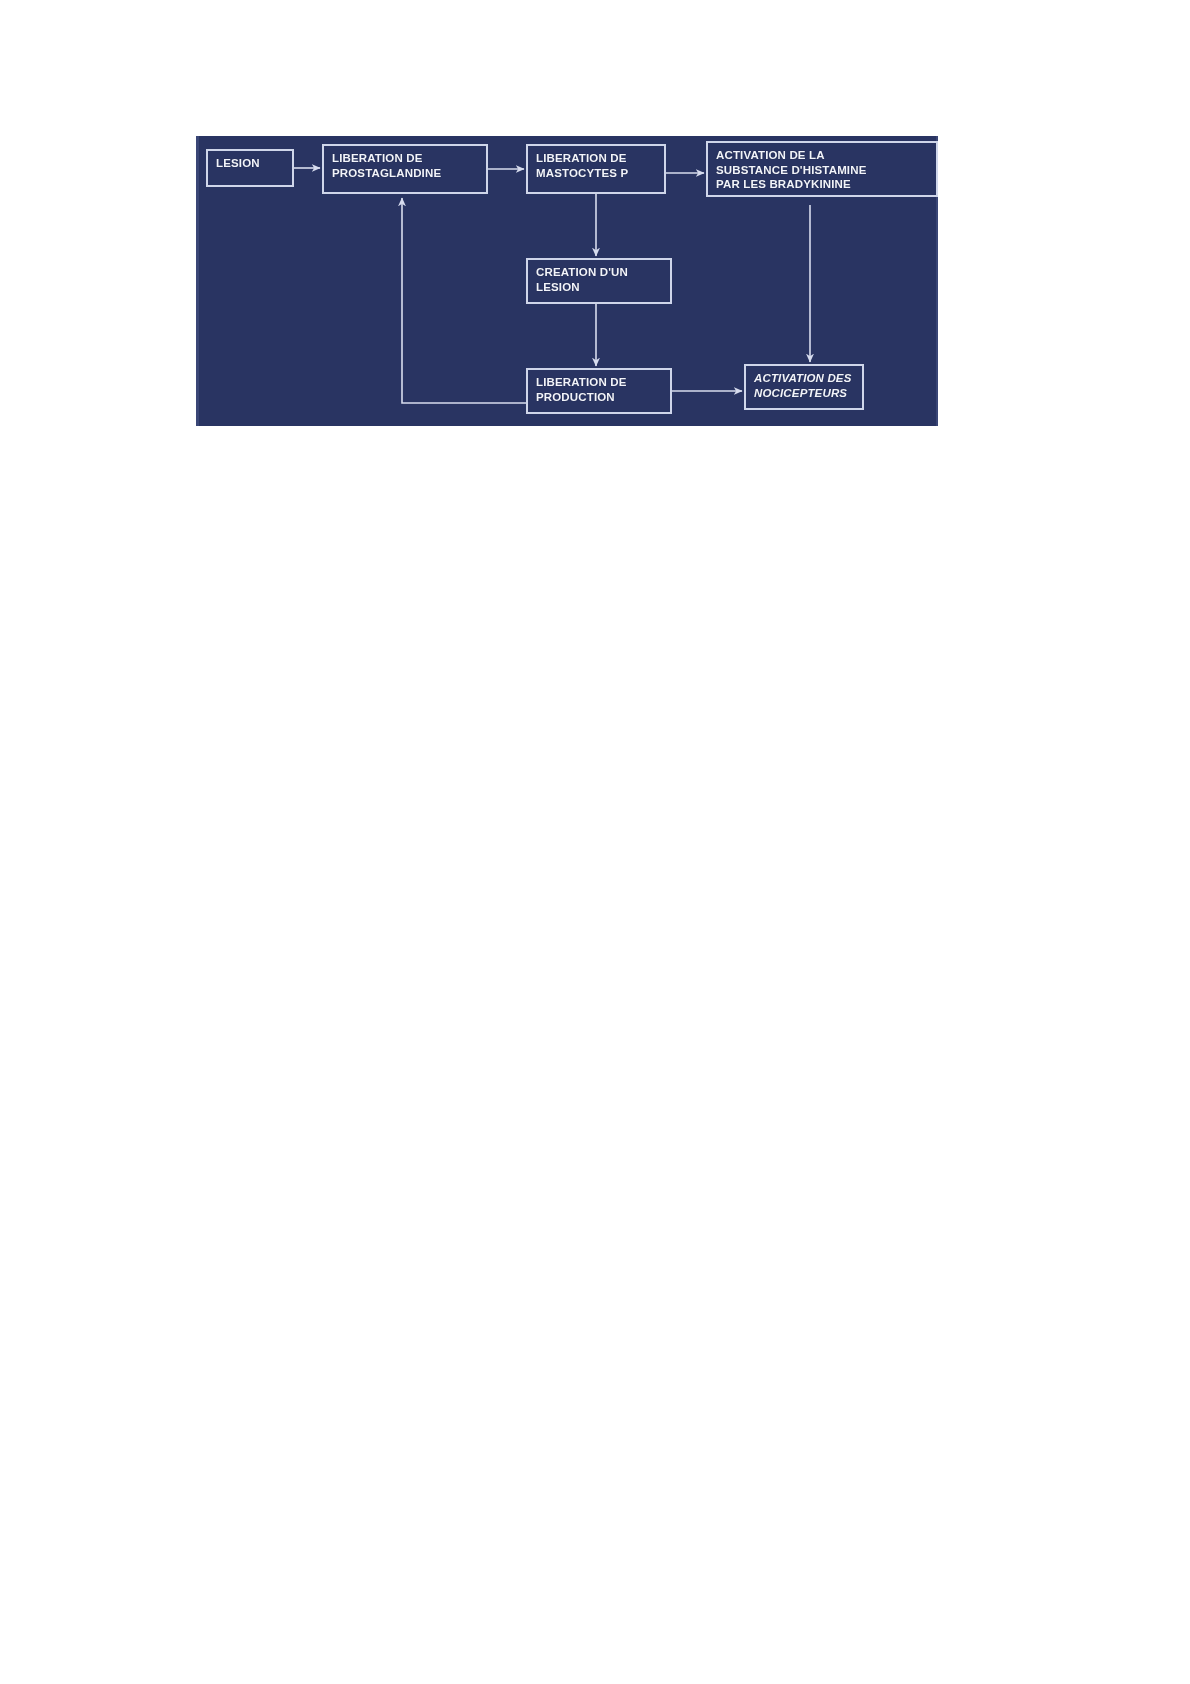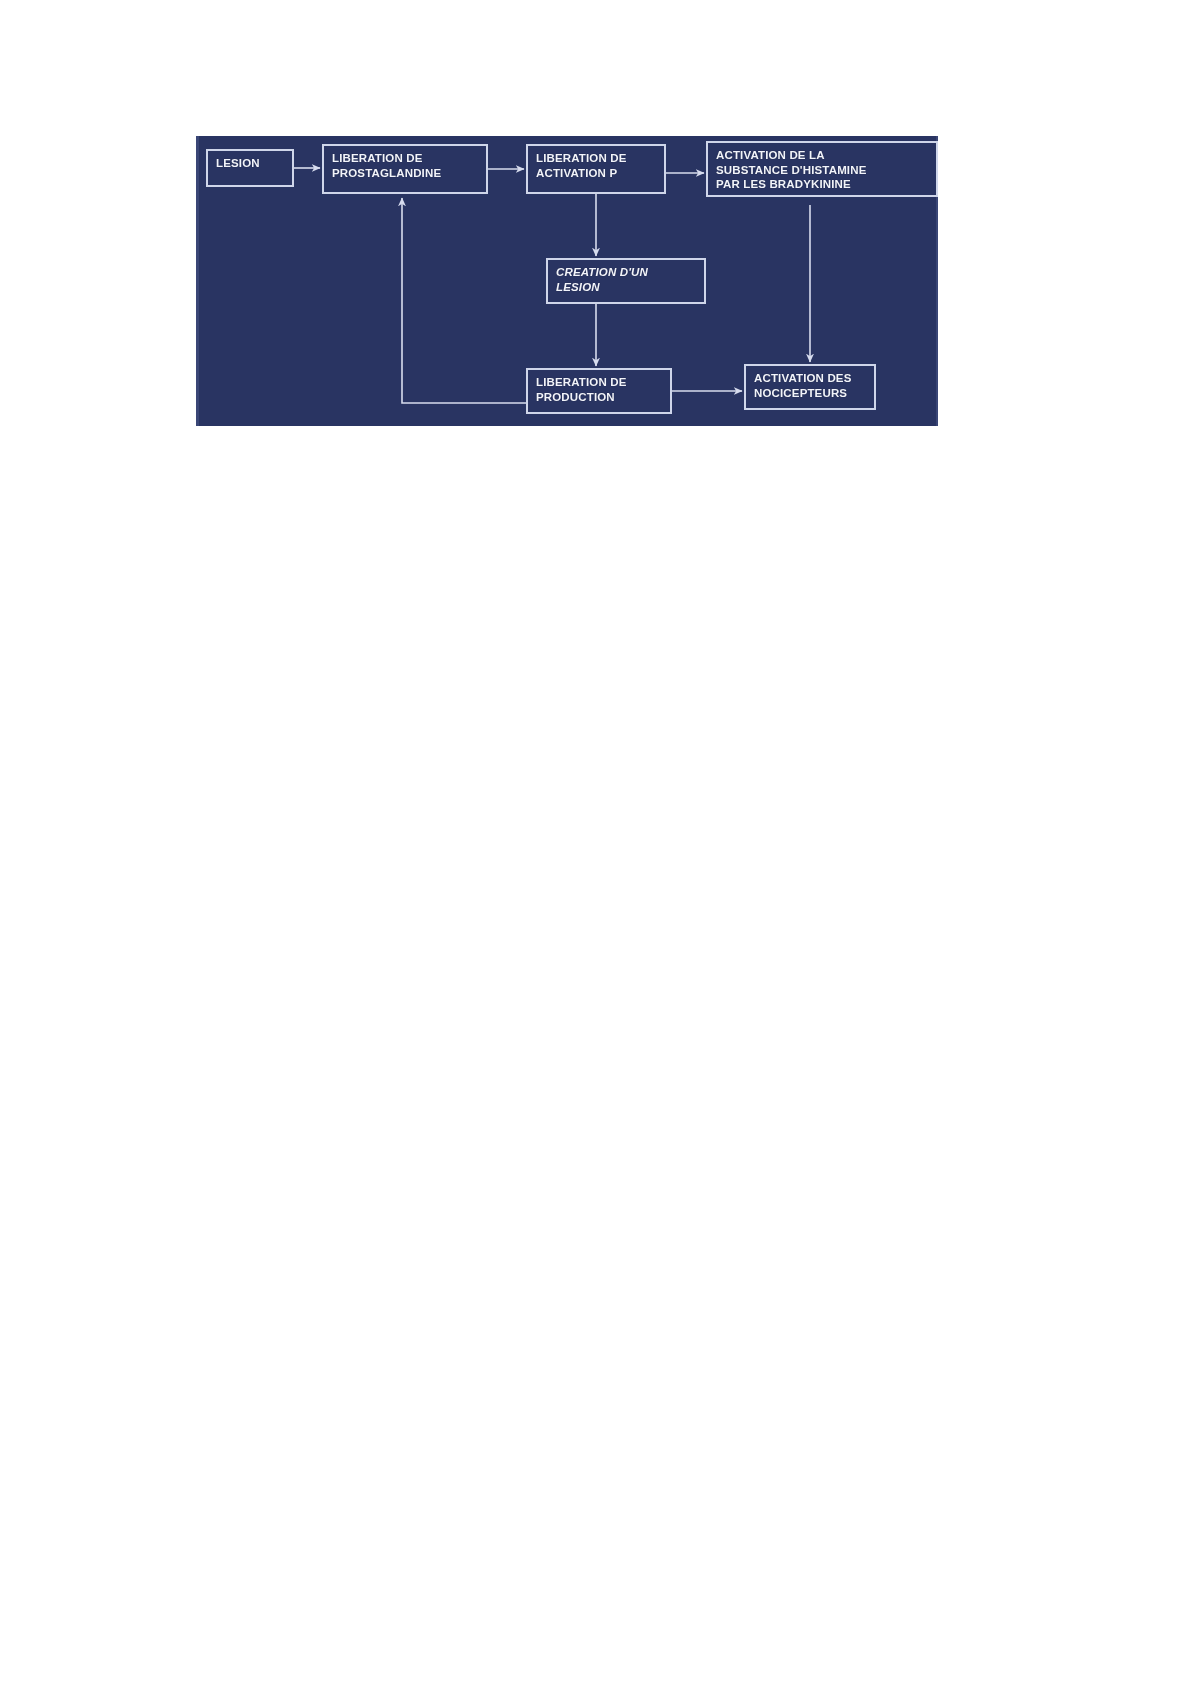--- a/index.html
+++ b/index.html
@@ -64,23 +64,23 @@
     text-align: left;
     text-shadow: 0 0 1px rgba(0,0,0,0.45);
   }
   .node .ln { display: block; white-space: nowrap; }
 
   #n-lesion        { left: 10px;  top: 13px;  width: 88px;  height: 38px;
                      display: flex; align-items: flex-start; }
   #n-prosta        { left: 126px; top: 8px;   width: 166px; height: 50px; }
   #n-substp        { left: 330px; top: 8px;   width: 140px; height: 50px; }
   #n-histamine     { left: 510px; top: 5px;   width: 232px; height: 56px; }
-  #n-oedeme        { left: 350px; top: 122px; width: 160px; height: 46px; font-style: italic; }
+  #n-oedeme        { left: 330px; top: 122px; width: 146px; height: 46px; }
   #n-brady         { left: 330px; top: 232px; width: 146px; height: 46px; }
-  #n-nocicep       { left: 548px; top: 228px; width: 132px; height: 46px; }
+  #n-nocicep       { left: 548px; top: 228px; width: 120px; height: 46px; font-style: italic; }
 </style>
 </head>
 <body>
 
 <div id="page">
 
   <div id="diagram">
     <div class="edgeframe"></div>
 
     <svg id="wires" viewBox="0 0 742 290" xmlns="http://www.w3.org/2000/svg">
@@ -113,21 +113,21 @@
       <span class="ln">LESION</span>
     </div>
 
     <div class="node" id="n-prosta">
       <span class="ln">LIBERATION DE</span>
       <span class="ln">PROSTAGLANDINE</span>
     </div>
 
     <div class="node" id="n-substp">
       <span class="ln">LIBERATION DE</span>
-      <span class="ln">ACTIVATION P</span>
+      <span class="ln">MASTOCYTES P</span>
     </div>
 
     <div class="node" id="n-histamine">
       <span class="ln">ACTIVATION DE LA</span>
       <span class="ln">SUBSTANCE D'HISTAMINE</span>
       <span class="ln">PAR LES BRADYKININE</span>
     </div>
 
     <div class="node" id="n-oedeme">
       <span class="ln">CREATION D'UN</span>

